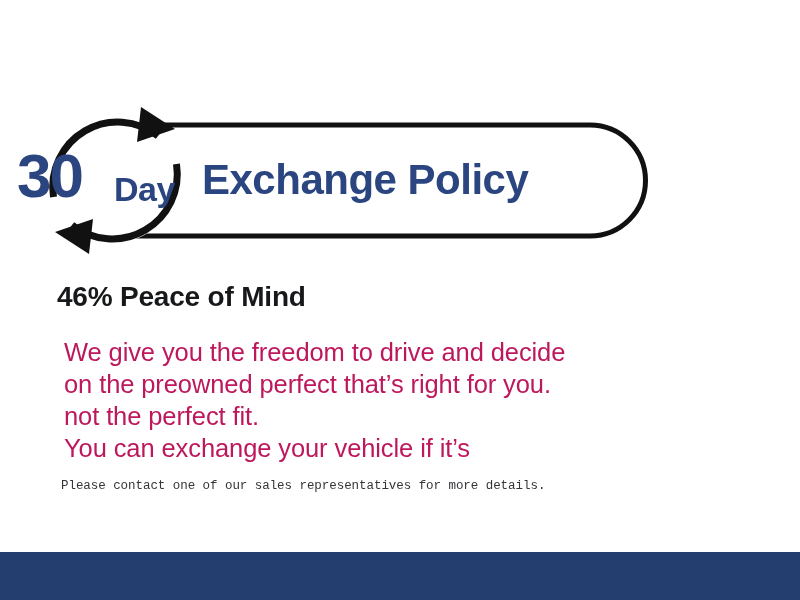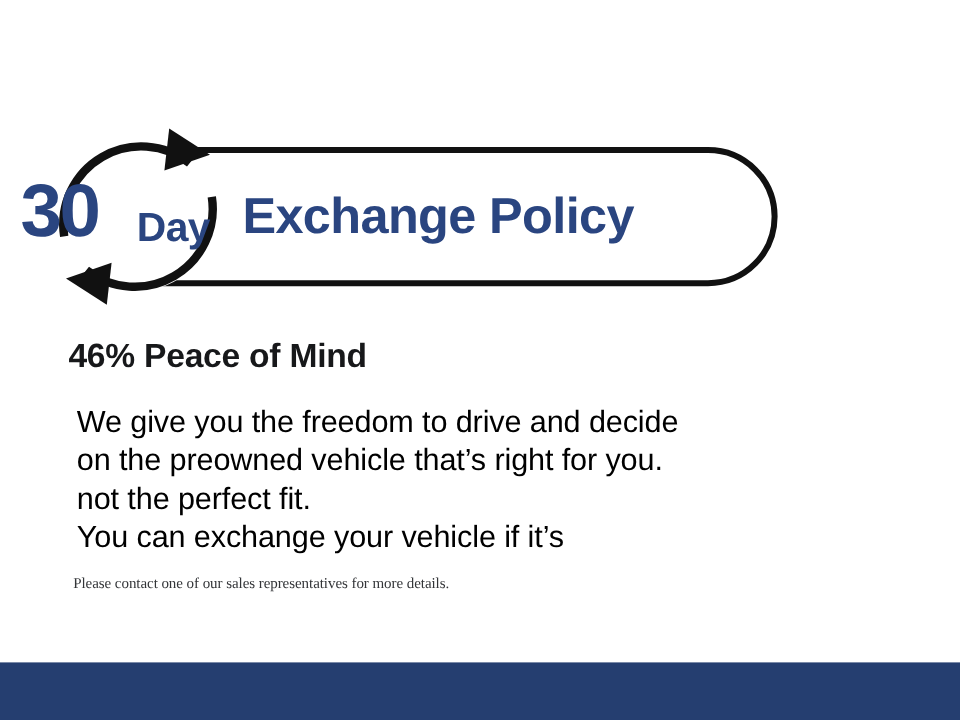--- a/index.html
+++ b/index.html
@@ -48,34 +48,34 @@
     white-space: nowrap;
   }
 
   .body-copy {
     position: absolute;
     left: 64px;
     top: 336px;
     font-family: "Liberation Sans", sans-serif;
     font-size: 25.5px;
     font-weight: normal;
-    color: #000000;
+    color: #be185d;
     line-height: 32px;
     letter-spacing: -0.1px;
   }
   .body-copy .line {
     white-space: nowrap;
     display: block;
   }
 
   .fine-print {
     position: absolute;
     left: 61px;
     top: 479px;
-    font-family: Liberation Serif, serif;
+    font-family: Liberation Mono, monospace;
     font-size: 12.5px;
     color: #333538;
     letter-spacing: -0.05px;
     white-space: nowrap;
   }
 
   
   .bottom-band {
     position: absolute;
     left: 0;
@@ -114,21 +114,21 @@
       <text x="114" y="116" font-family="Liberation Sans, sans-serif" font-size="34" font-weight="bold" fill="#2a4580" letter-spacing="-0.5">Day</text>
 
       <text x="202" y="109" font-family="Liberation Sans, sans-serif" font-size="42" font-weight="bold" fill="#2a4580" letter-spacing="-0.5">Exchange Policy</text>
     </svg>
   </div>
 
   <div class="subheading">46% Peace of Mind</div>
 
   <div class="body-copy">
     <span class="line">We give you the freedom to drive and decide</span>
-    <span class="line">on the preowned vehicle that’s right for you.</span>
+    <span class="line">on the preowned perfect that’s right for you.</span>
     <span class="line">not the perfect fit.</span>
     <span class="line">You can exchange your vehicle if it’s</span>
   </div>
 
   <div class="fine-print">Please contact one of our sales representatives for more details.</div>
 
   <div class="bottom-band"></div>
 
 </div>
 

